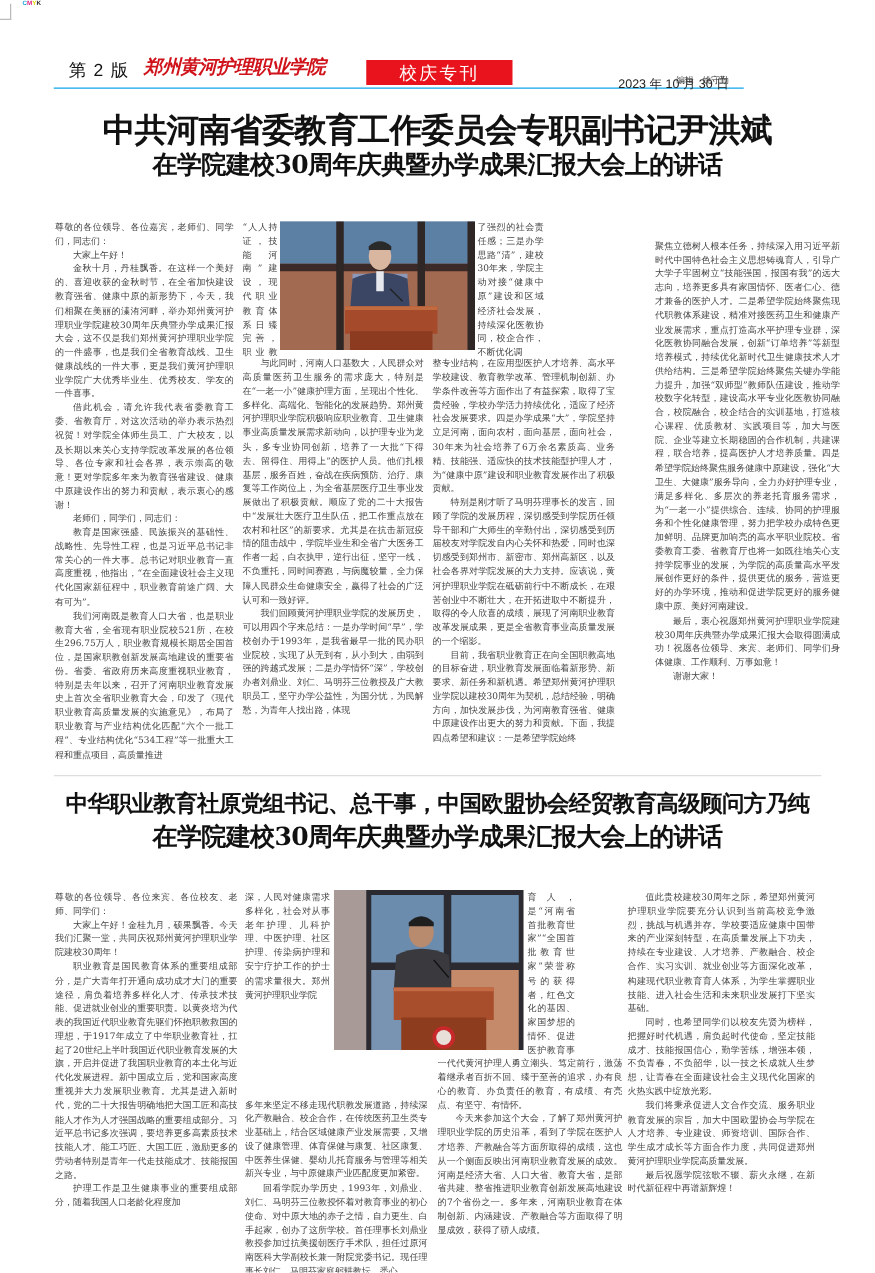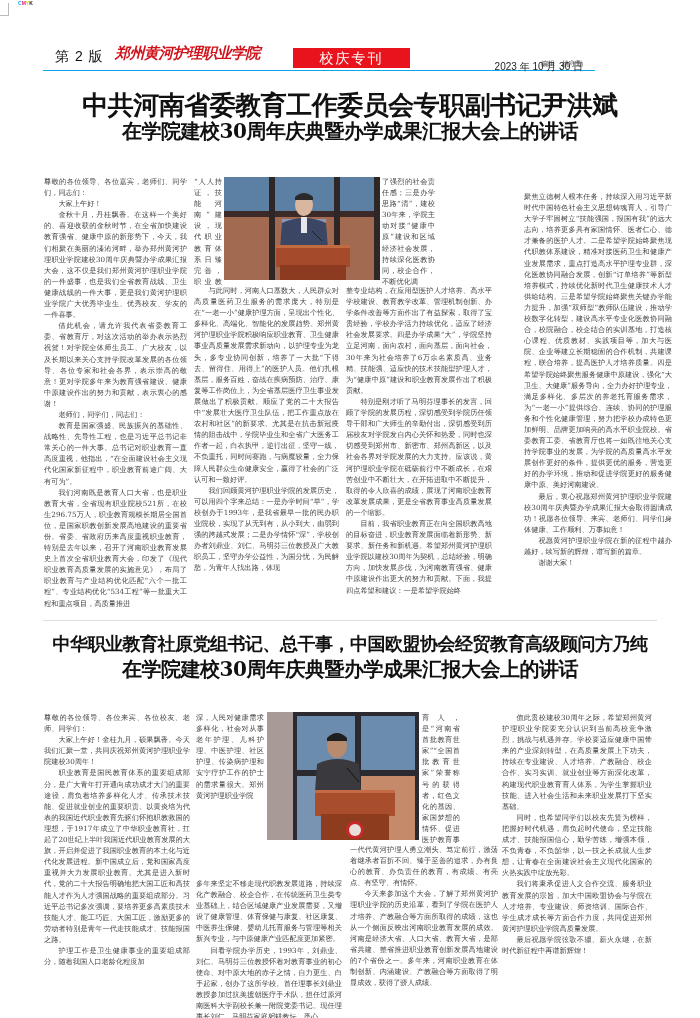--- a/index.html
+++ b/index.html
@@ -89,21 +89,20 @@
 </div>
 <div class="col" style="left:346px;top:285px;width:146px;height:330px;">
     <p class="noindent">整专业结构，在应用型医护人才培养、高水平学校建设、教育教学改革、管理机制创新、办学条件改善等方面作出了有益探索，取得了宝贵经验，学校办学活力持续优化，适应了经济社会发展要求。四是办学成果“大”，学院坚持立足河南，面向农村，面向基层，面向社会，30年来为社会培养了6万余名素质高、业务精、技能强、适应快的技术技能型护理人才，为“健康中原”建设和职业教育发展作出了积极贡献。</p>
     <p>特别是刚才听了马明芬理事长的发言，回顾了学院的发展历程，深切感受到学院历任领导干部和广大师生的辛勤付出，深切感受到历届校友对学院发自内心关怀和热爱，同时也深切感受到郑州市、新密市、郑州高新区，以及社会各界对学院发展的大力支持。应该说，黄河护理职业学院在砥砺前行中不断成长，在艰苦创业中不断壮大，在开拓进取中不断提升，取得的令人欣喜的成绩，展现了河南职业教育改革发展成果，更是全省教育事业高质量发展的一个缩影。</p>
     <p>目前，我省职业教育正在向全国职教高地的目标奋进，职业教育发展面临着新形势、新要求、新任务和新机遇。希望郑州黄河护理职业学院以建校30周年为契机，总结经验，明确方向，加快发展步伐，为河南教育强省、健康中原建设作出更大的努力和贡献。下面，我提四点希望和建议：一是希望学院始终</p>
   </div>
 
 <div class="col" style="left:524px;top:176px;width:148px;height:440px;margin-top:15px;">
     <p class="noindent">聚焦立德树人根本任务，持续深入用习近平新时代中国特色社会主义思想铸魂育人，引导广大学子牢固树立“技能强国，报国有我”的远大志向，培养更多具有家国情怀、医者仁心、德才兼备的医护人才。二是希望学院始终聚焦现代职教体系建设，精准对接医药卫生和健康产业发展需求，重点打造高水平护理专业群，深化医教协同融合发展，创新“订单培养”等新型培养模式，持续优化新时代卫生健康技术人才供给结构。三是希望学院始终聚焦关键办学能力提升，加强“双师型”教师队伍建设，推动学校数字化转型，建设高水平专业化医教协同融合，校院融合，校企结合的实训基地，打造核心课程、优质教材、实践项目等，加大与医院、企业等建立长期稳固的合作机制，共建课程，联合培养，提高医护人才培养质量。四是希望学院始终聚焦服务健康中原建设，强化“大卫生、大健康”服务导向，全力办好护理专业，满足多样化、多层次的养老托育服务需求，为“一老一小”提供综合、连续、协同的护理服务和个性化健康管理，努力把学校办成特色更加鲜明、品牌更加响亮的高水平职业院校。省委教育工委、省教育厅也将一如既往地关心支持学院事业的发展，为学院的高质量高水平发展创作更好的条件，提供更优的服务，营造更好的办学环境，推动和促进学院更好的服务健康中原、美好河南建设。</p>
     <p>最后，衷心祝愿郑州黄河护理职业学院建校30周年庆典暨办学成果汇报大会取得圆满成功！祝愿各位领导、来宾、老师们、同学们身体健康、工作顺利、万事如意！</p>
-    <p>祝愿黄河护理职业学院在新的征程中越办越好，续写新的辉煌，谱写新的篇章。</p>
     <p>谢谢大家！</p>
   </div>
 
 <div class="sep"></div>
 
 <div class="headline h2a">中华职业教育社原党组书记、总干事，中国欧盟协会经贸教育高级顾问方乃纯</div>
 <div class="headline h2b">在学院建校30周年庆典暨办学成果汇报大会上的讲话</div>
 
 <div class="col" style="left:44px;top:712px;width:146px;height:300px;">
     <p class="noindent">尊敬的各位领导、各位来宾、各位校友、老师、同学们：</p>
@@ -137,21 +136,21 @@
     <rect x="48" y="78" width="80" height="3" fill="#c46a44"></rect>
     <circle cx="88" cy="118" r="9" fill="#c8282a"></circle>
     <circle cx="88" cy="118" r="6" fill="#e8e0d8"></circle>
     <line x1="80" y1="56" x2="92" y2="70" stroke="#111" stroke-width="1"></line>
   </svg>
 </div>
 
 <div class="col" style="left:422px;top:712px;width:38px;height:132px;">
   <p class="noindent">育人，是“河南省首批教育世家”“全国首批教育世家”荣誉称号的获得者，红色文化的基因、家国梦想的情怀、促进医护教育事业进步的担当持续激励着</p>
 </div>
-<div class="col" style="left:350px;top:845px;width:148px;height:168px;font-family:Liberation Mono, monospace;">
+<div class="col" style="left:350px;top:845px;width:148px;height:168px;">
     <p class="noindent">一代代黄河护理人勇立潮头、笃定前行，激荡着继承者百折不回、臻于至善的追求，办有良心的教育、办负责任的教育，有成绩、有亮点、有坚守、有情怀。</p>
     <p>今天来参加这个大会，了解了郑州黄河护理职业学院的历史沿革，看到了学院在医护人才培养、产教融合等方面所取得的成绩，这也从一个侧面反映出河南职业教育发展的成效。河南是经济大省、人口大省、教育大省，是部省共建、整省推进职业教育创新发展高地建设的7个省份之一。多年来，河南职业教育在体制创新、内涵建设、产教融合等方面取得了明显成效，获得了骄人成绩。</p>
   </div>
 
 <div class="col" style="left:502px;top:712px;width:150px;height:300px;">
     <p>值此贵校建校30周年之际，希望郑州黄河护理职业学院要充分认识到当前高校竞争激烈，挑战与机遇并存。学校要适应健康中国带来的产业深刻转型，在高质量发展上下功夫，持续在专业建设、人才培养、产教融合、校企合作、实习实训、就业创业等方面深化改革，构建现代职业教育育人体系，为学生掌握职业技能、进入社会生活和未来职业发展打下坚实基础。</p>
     <p>同时，也希望同学们以校友先贤为榜样，把握好时代机遇，肩负起时代使命，坚定技能成才、技能报国信心，勤学苦练，增强本领，不负青春，不负韶华，以一技之长成就人生梦想，让青春在全面建设社会主义现代化国家的火热实践中绽放光彩。</p>
     <p>我们将秉承促进人文合作交流、服务职业教育发展的宗旨，加大中国欧盟协会与学院在人才培养、专业建设、师资培训、国际合作、学生成才成长等方面合作力度，共同促进郑州黄河护理职业学院高质量发展。</p>
     <p>最后祝愿学院弦歌不辍、薪火永继，在新时代新征程中再谱新辉煌！</p>
   </div>

